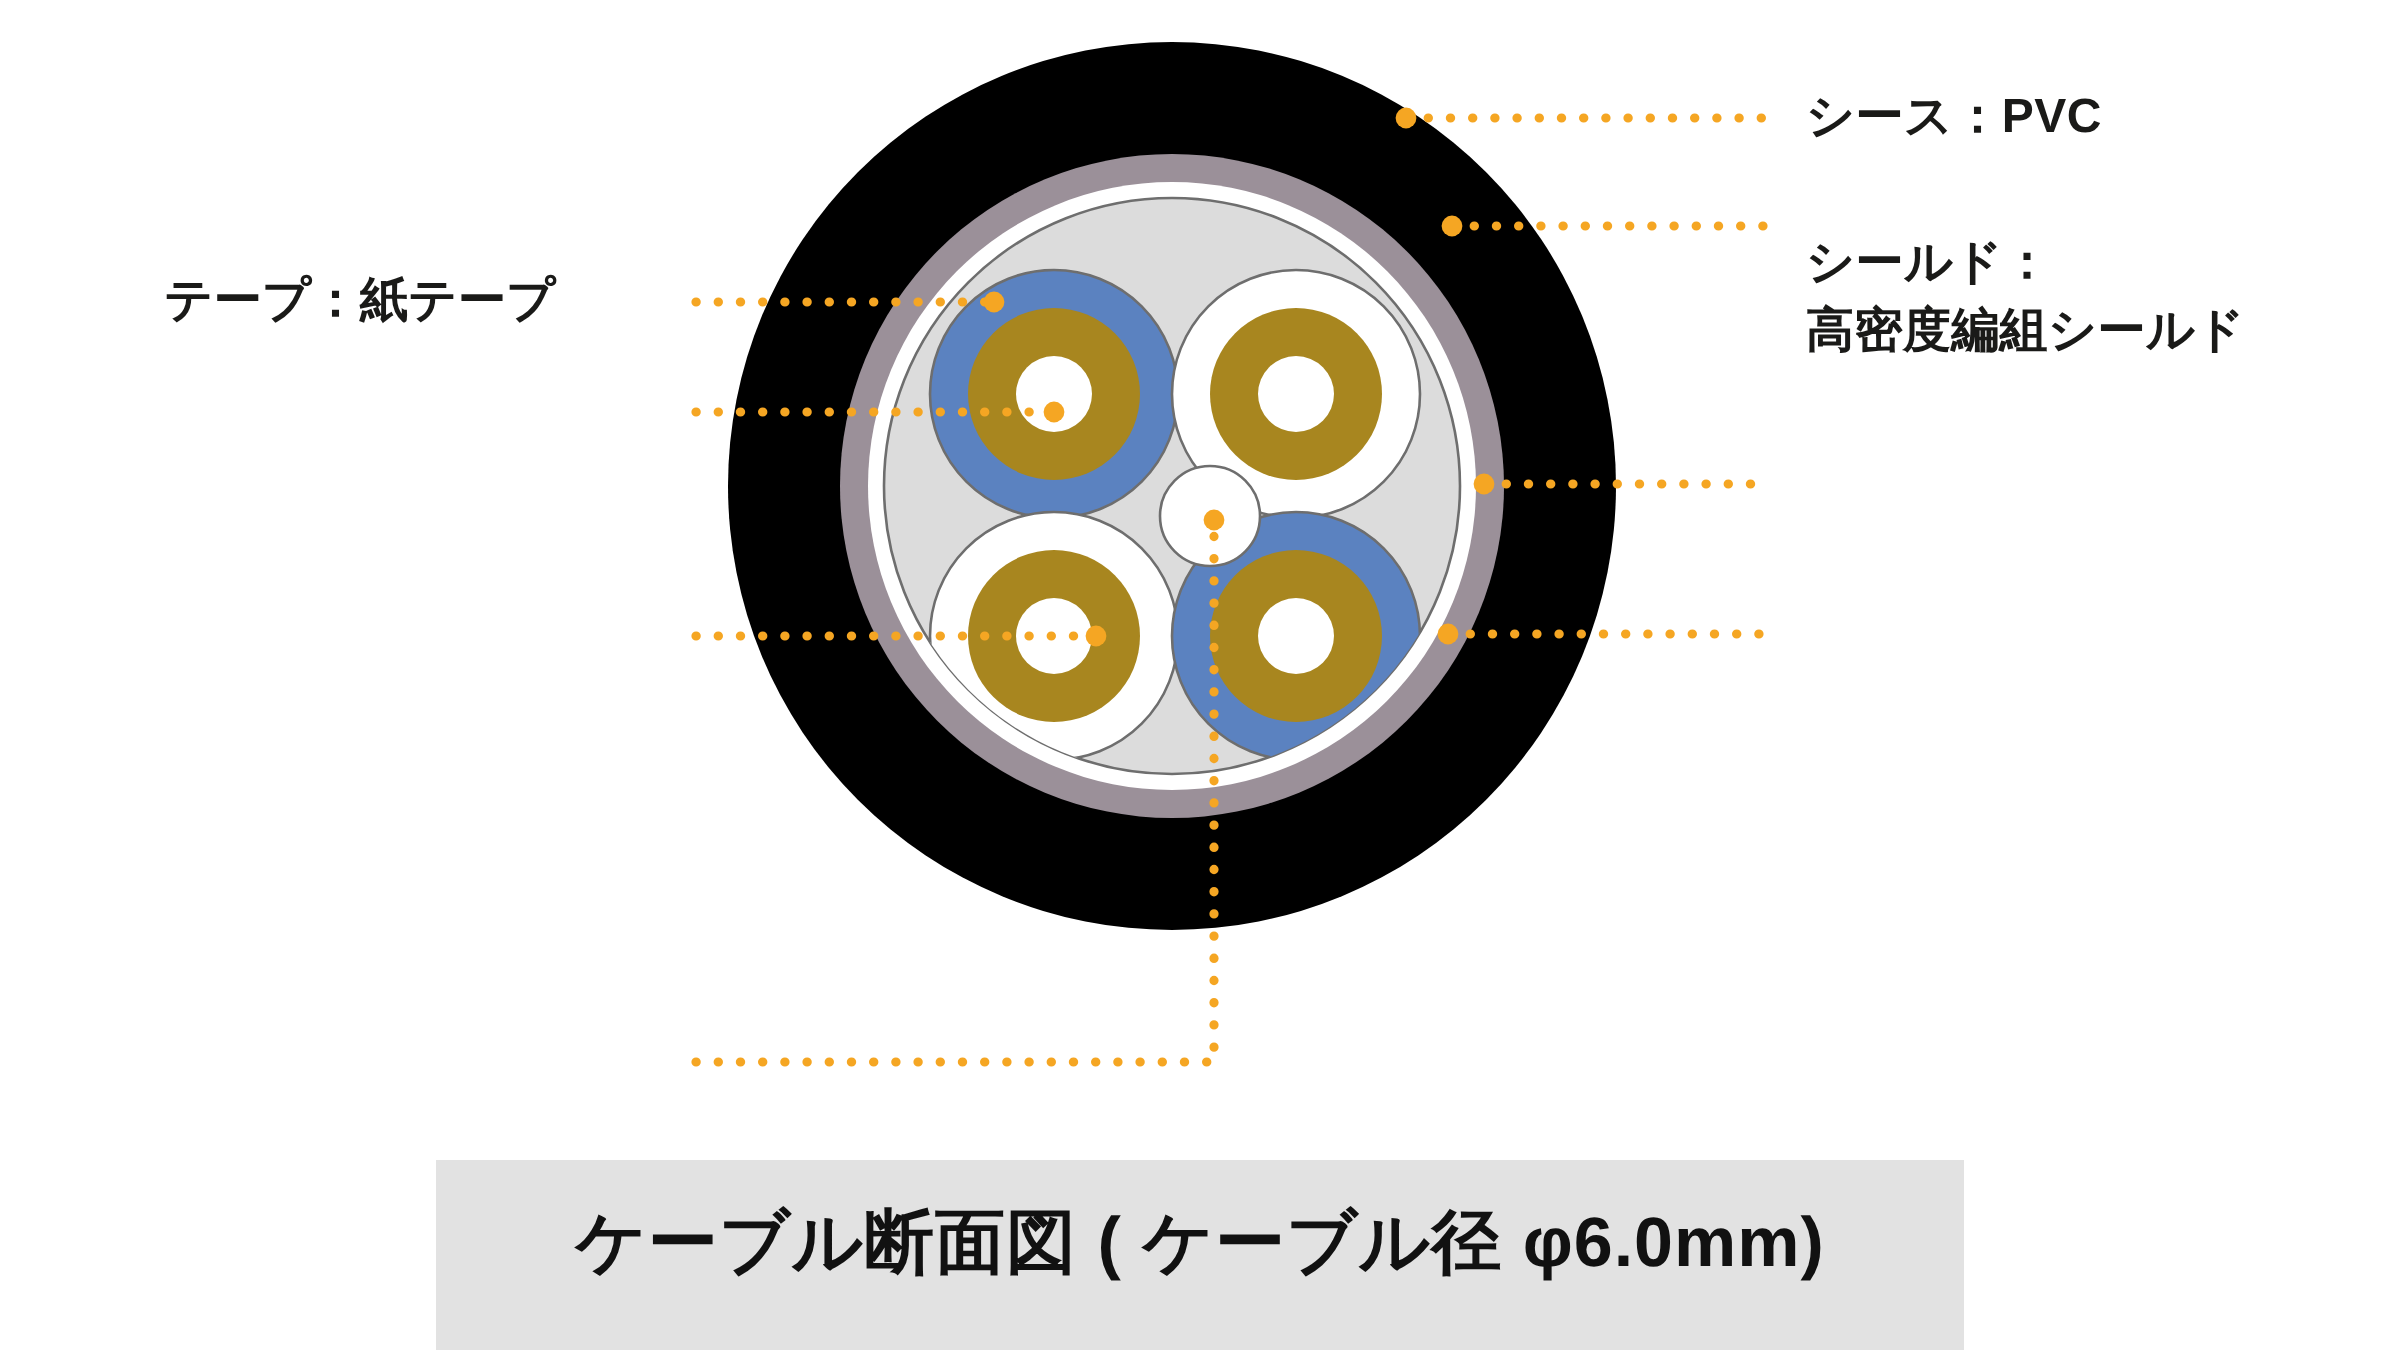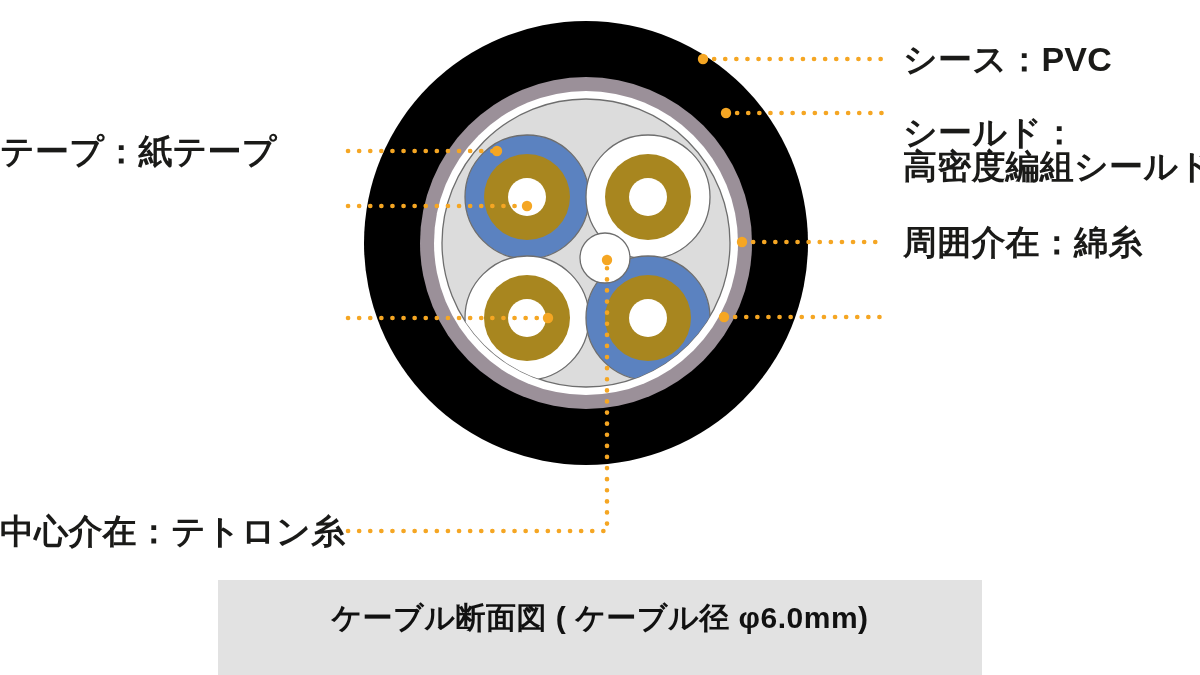--- a/index.html
+++ b/index.html
@@ -8,40 +8,40 @@
     font-family:"Liberation Sans","DejaVu Sans",sans-serif;
     position:relative;overflow:hidden;
   }
   #stage{position:absolute;left:0;top:0;width:1200px;height:675px;}
   svg.layer{position:absolute;left:0;top:0;width:1200px;height:675px;}
 
   .label{
     position:absolute;
     color:#1a1a18;
     font-weight:700;
-    font-size:34px;
+    font-size:24px;
     line-height:34px;
     letter-spacing:0.2px;
     white-space:nowrap;
   }
   .label.right{text-align:left;}
-  .label.left{text-align:left;}
+  .label.left{text-align:center;margin-left:14px;}
 
   #title-bar{
     position:absolute;
     left:218px;top:580px;width:764px;height:95px;
     background:#e2e2e2;
   }
   #title-text{
     position:absolute;
     left:0;top:18px;width:764px;
     text-align:center;
     color:#111111;
     font-weight:700;
-    font-size:30px;
+    font-size:35px;
     letter-spacing:0.5px;
     white-space:nowrap;
   }
 </style>
 </head>
 <body>
 
 <div id="stage">
 
   <svg class="layer" viewBox="0 0 1200 675">
@@ -120,26 +120,24 @@
     </g>
   </svg>
 
   <div class="label right" style="left:903px;top:42px;">シース：PVC</div>
 
   <div class="label right" style="left:903px;top:115px;">
     <div>シールド：</div>
     <div>高密度編組シールド</div>
   </div>
 
-  <div class="label right" style="left:903px;top:225px;">周囲介在：綿糸</div>
 
 
   <div class="label left" style="left:0px;top:134px;width:332px;">テープ：紙テープ</div>
 
 
 
-  <div class="label left" style="left:0px;top:514px;width:332px;">中心介在：テトロン糸</div>
 
   <div id="title-bar">
     <div id="title-text">ケーブル断面図 ( ケーブル径 φ6.0mm)</div>
   </div>
 
 </div>
 
 </body></html>

